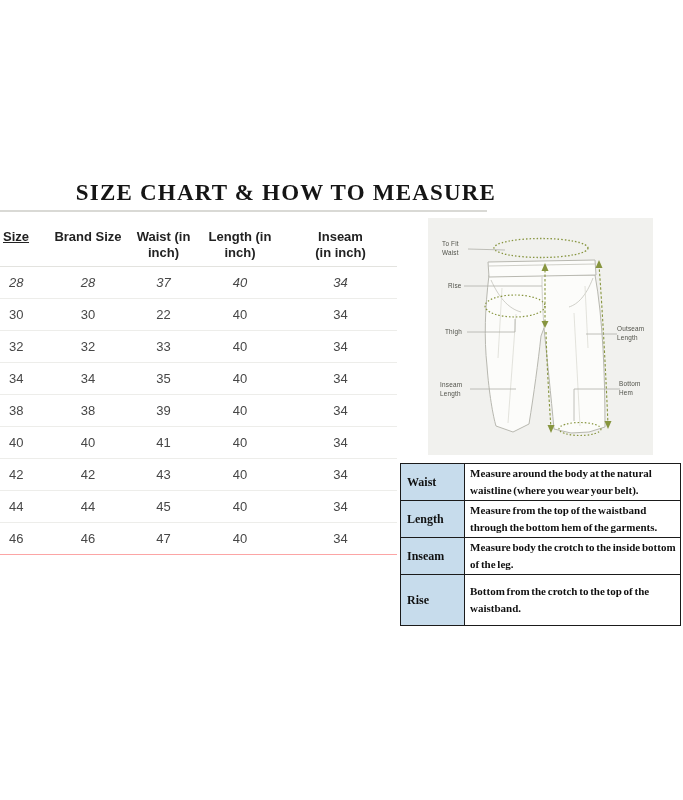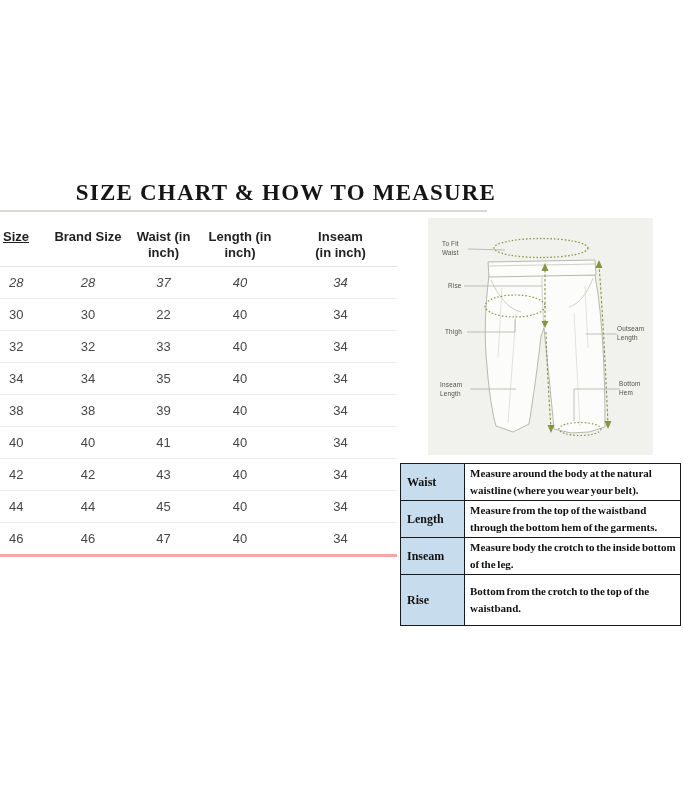--- a/index.html
+++ b/index.html
@@ -17,21 +17,21 @@
   .size-table{position:absolute;left:0;top:221px;width:397px;border-collapse:collapse;
          table-layout:fixed;}
   .size-table th{font-size:13px;font-weight:700;color:#222;text-align:center;
          vertical-align:top;padding:8px 0 6px 0;line-height:1.2;}
   .size-table th:first-child{text-align:left;padding-left:3px;text-decoration:underline;}
   .size-table th:nth-child(n+3) span{display:inline-block;max-width:64px;}
   .size-table thead tr{border-bottom:1px solid #e3e3df;}
   .size-table td{font-size:13px;color:#474747;text-align:center;height:29px;
          border-top:1px solid #ededea;}
   .size-table tbody tr:first-child td{border-top:none;font-style:italic;}
-  .size-table tbody tr:last-child td{border-bottom:3px solid #fca5a5;margin-left:40px;}
+  .size-table tbody tr:last-child td{border-bottom:1px solid #fca5a5;margin-left:40px;}
   .size-table td:first-child{text-align:left;padding-left:9px;}
 
   
   .diagram{position:absolute;left:428px;top:218px;width:225px;height:237px;
          background:#f1f1ee;}
   .diagram svg{display:block;}
   .dlabel{font-family:"Liberation Sans",sans-serif;font-size:6.4px;fill:#51524a;
          letter-spacing:.2px;}
 
   

